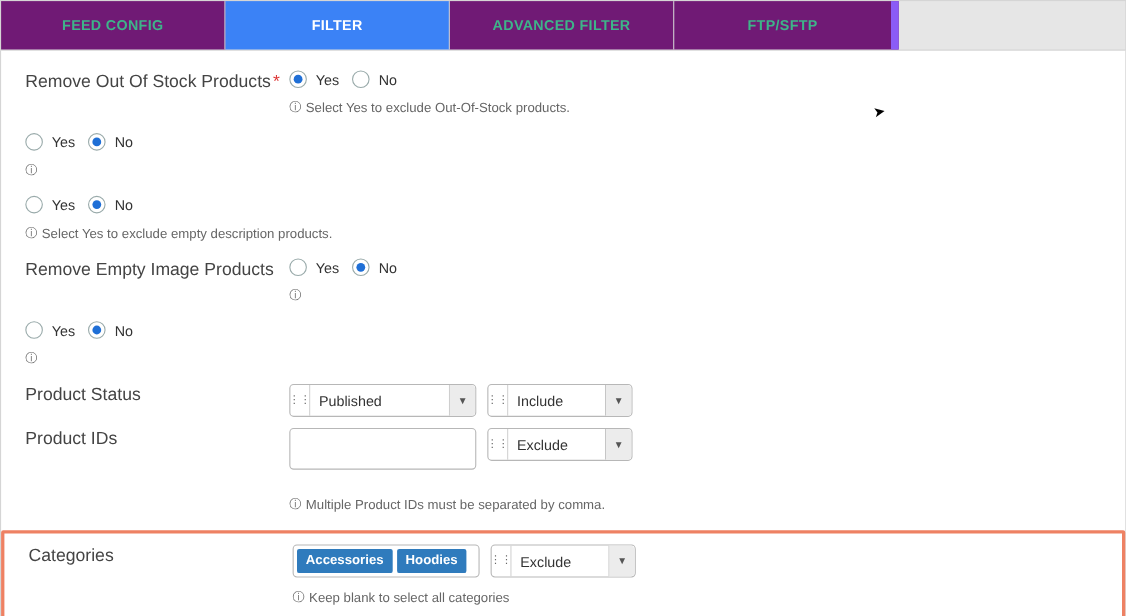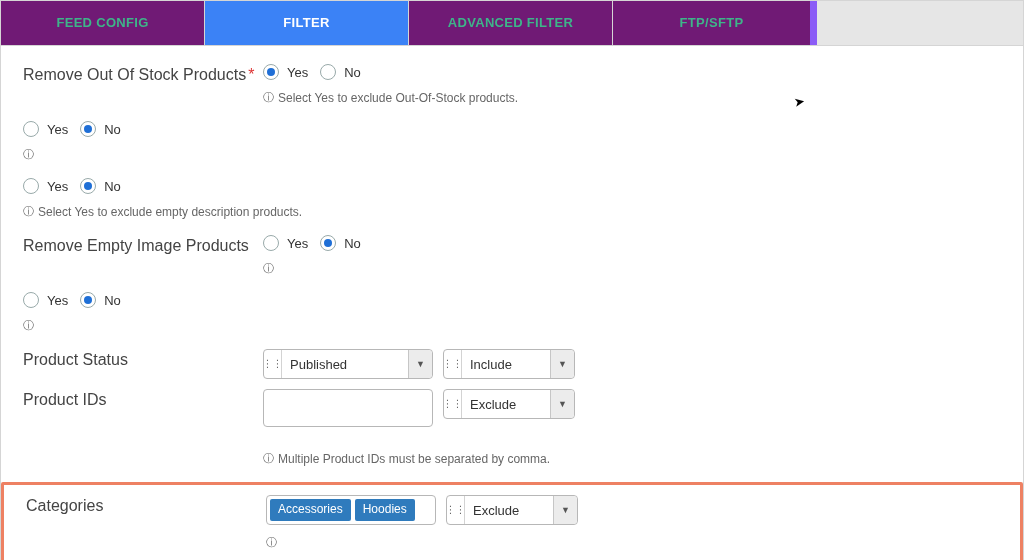--- a/index.html
+++ b/index.html
@@ -155,21 +155,21 @@
     background: #fff;
     padding: 3px;
     display: flex;
     gap: 4px;
     flex-wrap: wrap;
   }
   .tag {
     background: #2f7bbd;
     color: #fff;
     font-size: 12px;
-    font-weight: 400;
+    font-weight: 700;
     padding: 3px 8px;
     border-radius: 2px;
   }
   .row-highlight {
     margin: 0 -22px 10px -22px;
     padding: 10px 22px 4px 22px;
     border: 3px solid #ee8163;
     border-radius: 2px;
   }
   .cursor {
@@ -314,20 +314,21 @@
             <span class="tag">Hoodies</span>
           </div>
           <div class="sel sel-narrow">
             <div class="sel-handle">⋮⋮</div>
             <div class="sel-val">Exclude</div>
             <div class="sel-caret">▼</div>
           </div>
         </div>
         <div class="help" style="margin-top:10px">
           <span class="info-ic">ⓘ</span>
+          <span>Keep blank to select all categories</span>
         </div>
       </div>
     </div>
   </div>
 
 </div>
 
 <div class="cursor">➤</div>
 
 </body></html>

